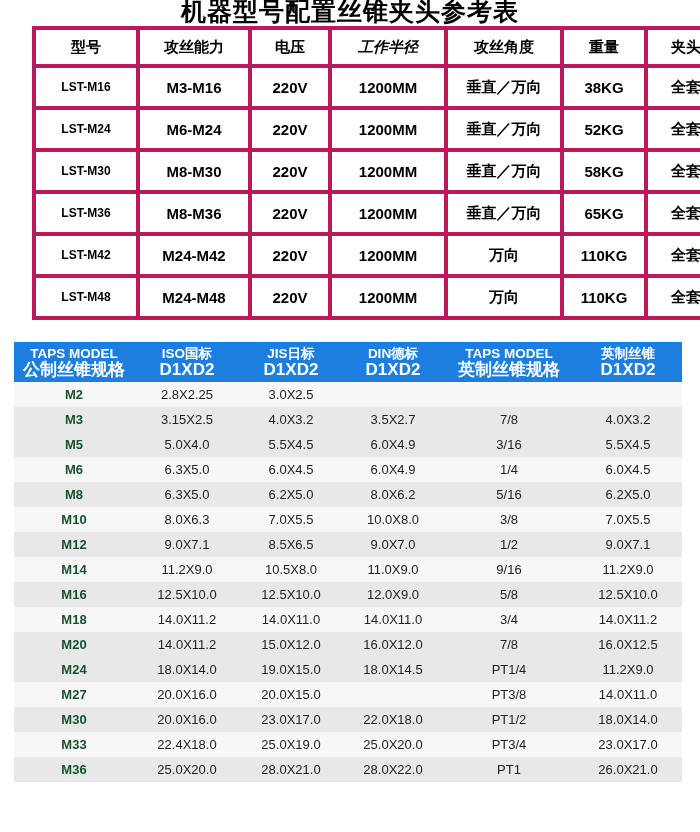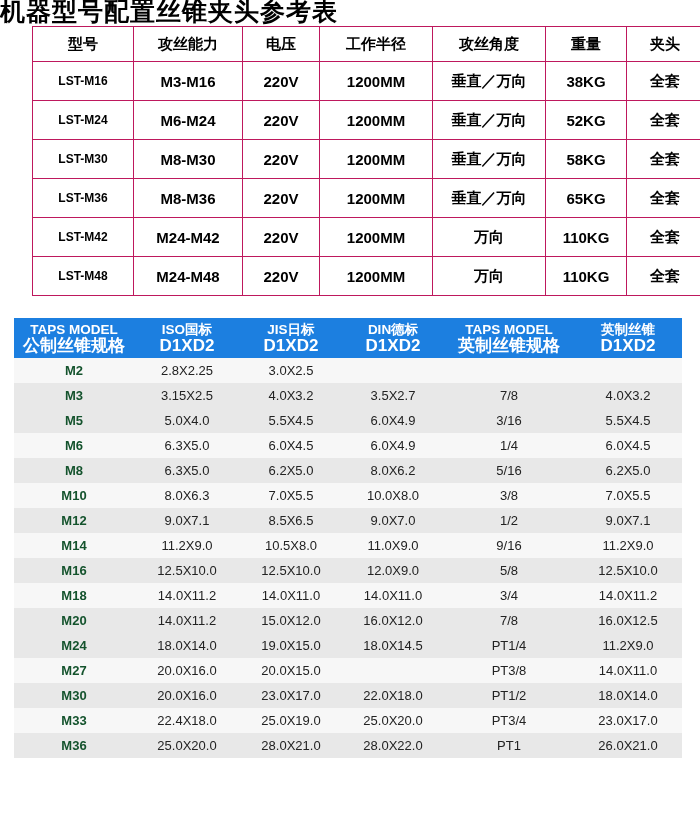--- a/index.html
+++ b/index.html
@@ -14,20 +14,21 @@
     overflow: hidden;
     position: relative;
   }
   .page {
     width: 700px;
     position: relative;
   }
 
   
   .title {
+    text-align: center;
     font-size: 25px;
     font-weight: bold;
     color: #000000;
     letter-spacing: 1px;
     padding: 0 0 6px 0;
     margin: 0;
     height: 20px;
     overflow: hidden;
     line-height: 22px;
   }
@@ -38,21 +39,21 @@
     box-sizing: border-box;
     width: 700px;
   }
   table.spec {
     border-collapse: collapse;
     width: 636px;
     table-layout: fixed;
     background: #ffffff;
   }
   table.spec td, table.spec th {
-    border: 1px solid #be185d;
+    border: 4px solid #be185d;
     text-align: center;
     vertical-align: middle;
     font-size: 15px;
     font-weight: bold;
     color: #000000;
     height: 38px;
     padding: 0 2px;
     background: #ffffff;
     white-space: nowrap;
     overflow: hidden;
@@ -60,21 +61,21 @@
   table.spec th {
     height: 34px;
     font-size: 15px;
   }
   table.spec td.model {
     font-size: 12px;
   }
   .col-0 { width: 96px; }
   .col-1 { width: 104px; }
   .col-2 { width: 72px; }
-  .col-3 { width: 108px; }
+  .col-3 { width: 108px; font-style: italic; }
   .col-4 { width: 108px; }
   .col-5 { width: 76px; }
   .col-6 { width: 72px; }
 
   
   .gap { height: 22px; }
 
   
   .taps-wrap {
     padding: 0 14px;

